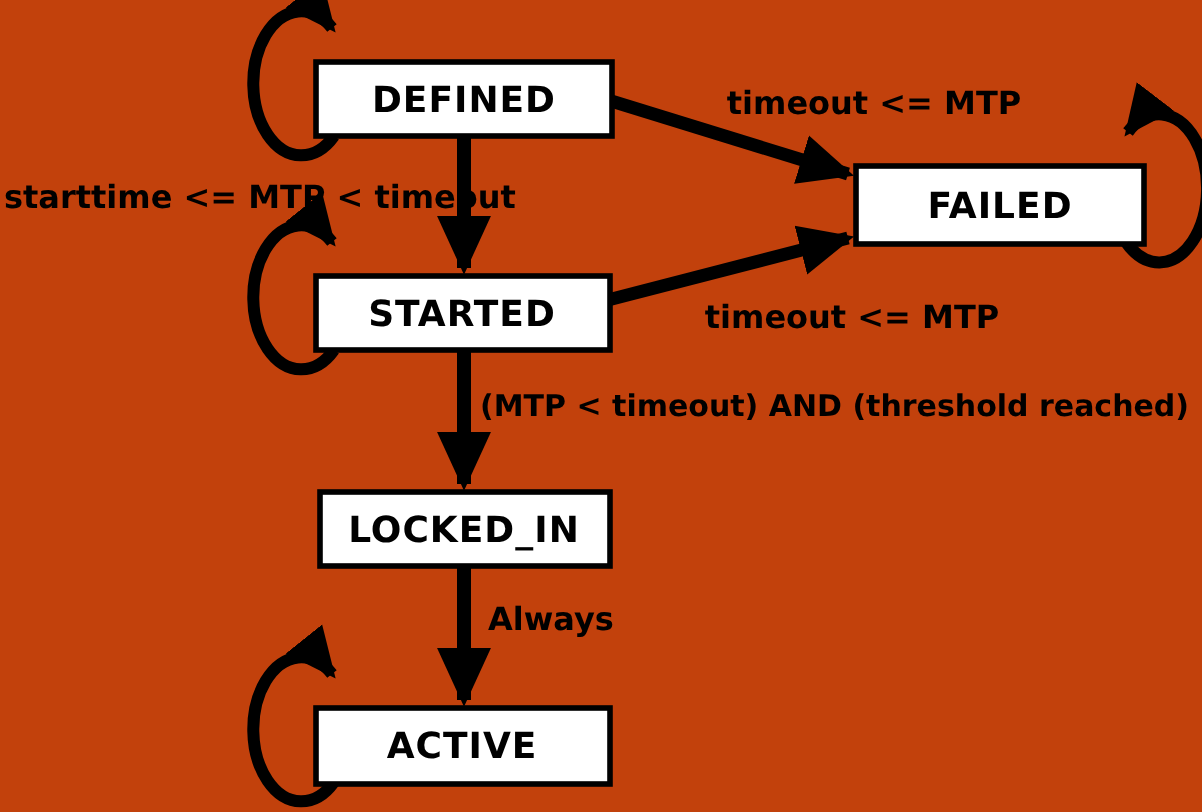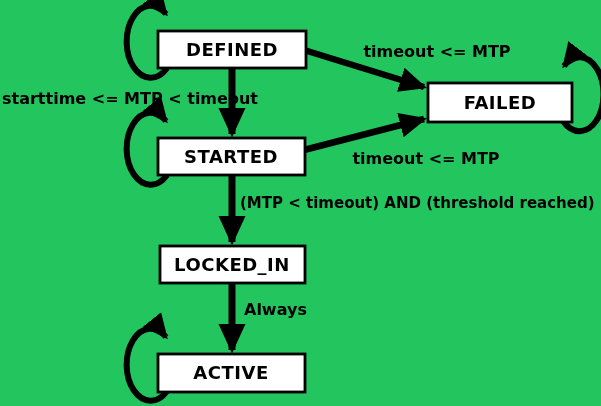--- a/index.html
+++ b/index.html
@@ -4,21 +4,21 @@
 <style>
   html, body {
     margin: 0;
     padding: 0;
     background: #ffffff;
   }
   .canvas {
     position: relative;
     width: 601px;
     height: 406px;
-    background: #22c55e;
+    background: #c2410c;
     overflow: hidden;
   }
   svg { display: block; }
   .edge {
     stroke: #000000;
     fill: none;
   }
   .edge-main { stroke-width: 7; }
   .edge-diag { stroke-width: 6.5; }
   .edge-loop { stroke-width: 6; }

